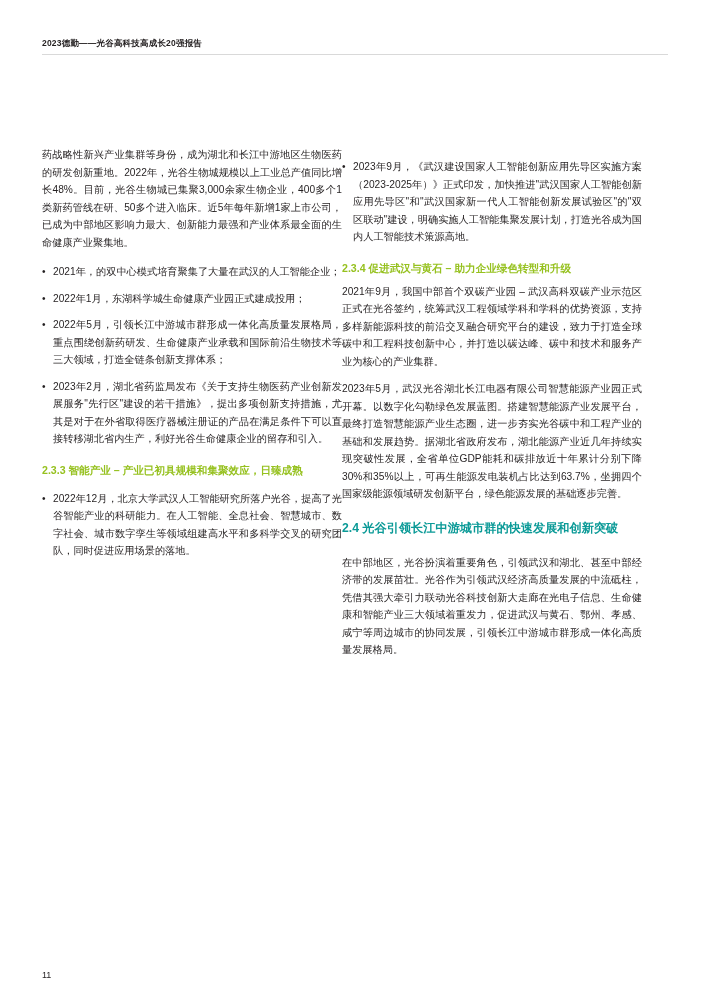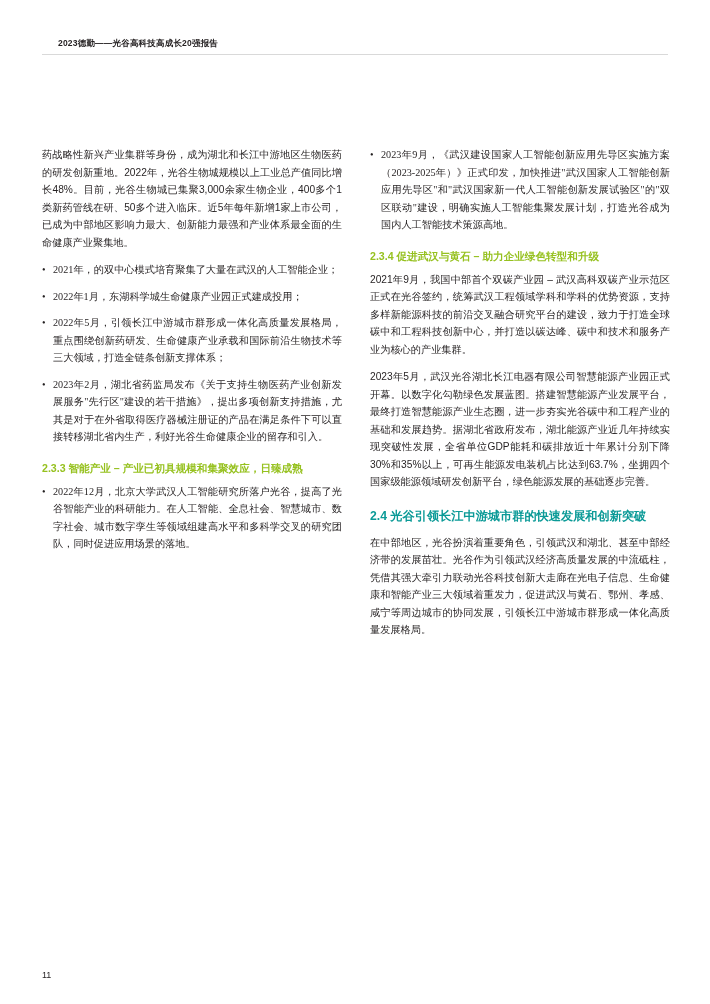--- a/index.html
+++ b/index.html
@@ -16,59 +16,57 @@
     overflow: hidden;
   }
   .page {
     position: absolute;
     inset: 0;
     background: #ffffff;
   }
   .header {
     position: absolute;
     top: 38px;
-    left: 58px;
+    left: 42px;
     font-size: 8.5px;
     font-weight: bold;
     letter-spacing: 0.2px;
     color: #231f20;
     white-space: nowrap;
   }
   .rule {
     position: absolute;
     top: 54px;
     left: 42px;
     width: 626px;
     height: 1px;
     background: #d9d9d9;
   }
   .columns {
     position: absolute;
     top: 146px;
     left: 42px;
     width: 628px;
     display: flex;
-    gap: 28px;
   }
   .col {
     width: 300px;
   }
   p.body {
     margin: 0 0 10px 0;
     font-size: 10.2px;
     line-height: 17.5px;
     text-align: justify;
     text-justify: inter-character;
     color: #231f20;
   }
   ul.bullets {
-    margin: 0 0 10px 0;
+    margin: 12px 0 10px 0;
     padding: 0;
     list-style: none;
-    font-family: Liberation Serif, serif;
   }
   ul.bullets li {
     position: relative;
     padding-left: 11px;
     margin-bottom: 9px;
     font-size: 10.2px;
     line-height: 17.5px;
     text-align: justify;
     text-justify: inter-character;
     color: #231f20;
@@ -86,21 +84,21 @@
     line-height: 17.5px;
   }
   h3.sub {
     margin: 14px 0 7px 0;
     font-size: 10.6px;
     line-height: 16px;
     font-weight: bold;
     color: #96c11f;
   }
   h2.sec {
-    margin: 16px 0 8px 0;
+    margin: 16px 0 16px 0;
     font-size: 12.2px;
     line-height: 19px;
     font-weight: bold;
     color: #0b9a97;
   }
   .footer-page {
     position: absolute;
     left: 42px;
     bottom: 24px;
     font-size: 9px;

